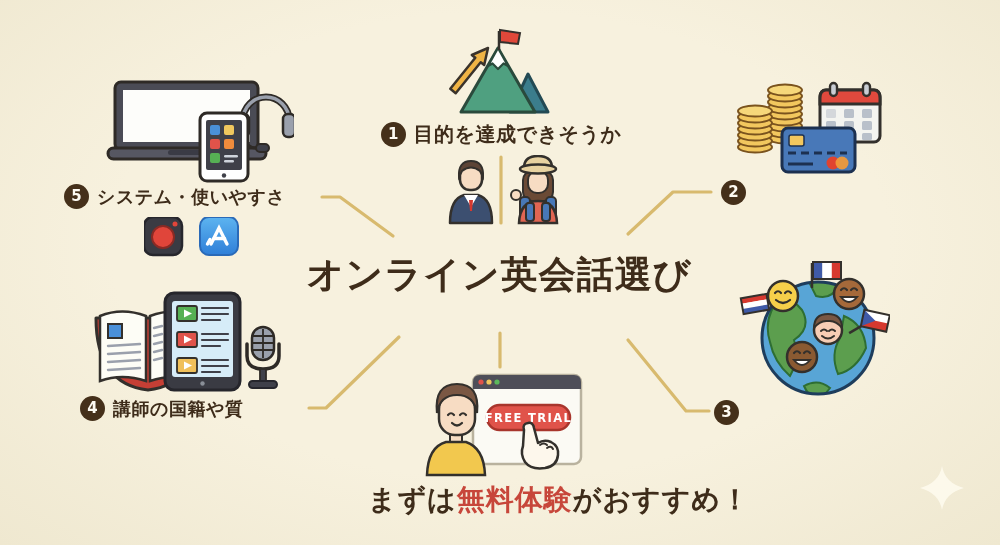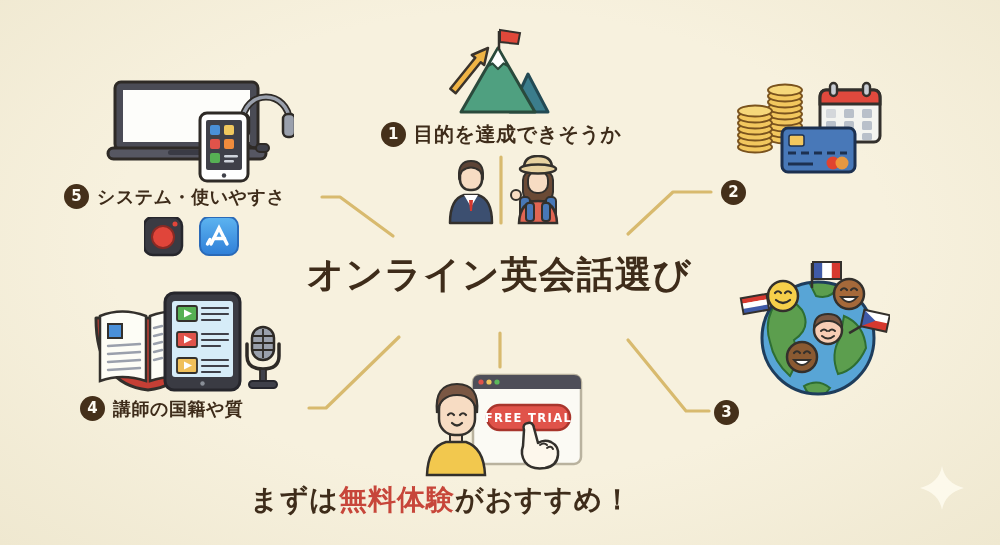--- a/index.html
+++ b/index.html
@@ -41,21 +41,21 @@
   .main-title{
     position:absolute;left:282px;top:236px;width:402px;
     text-align:center;
     color:var(--text-dark,#3e2c1a);
     font-size:37px;font-weight:800;
     line-height:46px;letter-spacing:1px;
     margin:16px;
   }
   .footer-text{
     position:absolute;left:250px;top:481px;width:500px;
-    text-align:left;
+    text-align:right;
     font-size:28px;font-weight:800;
     color:var(--text-dark,#3e2c1a);
     letter-spacing:1px;
     margin:0;white-space:nowrap;
   }
   .footer-text .hl{color:var(--accent-red,#c7463a);}
   svg{display:block;}
 </style>
 </head>
 <body>

